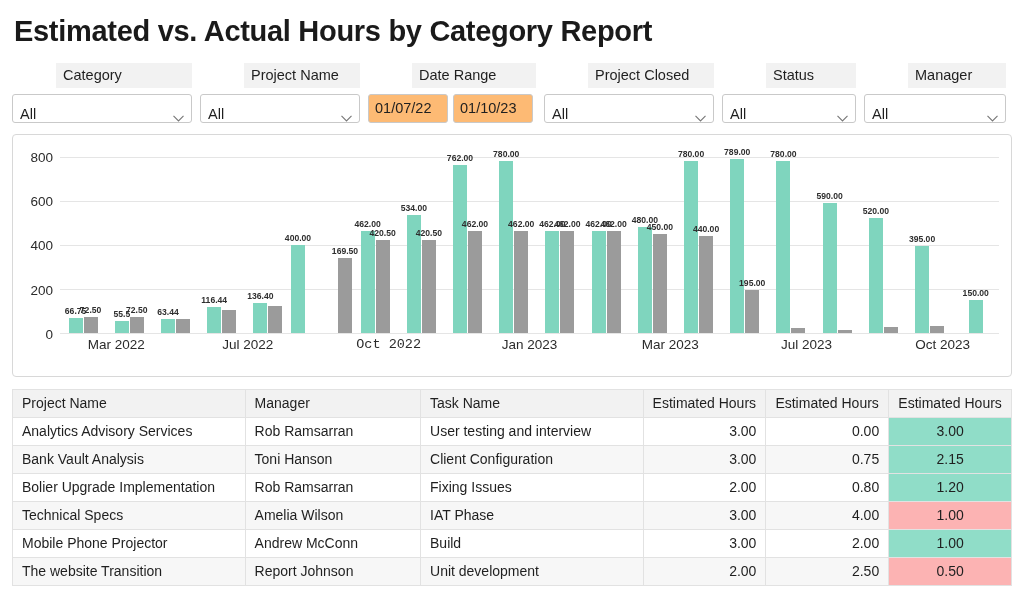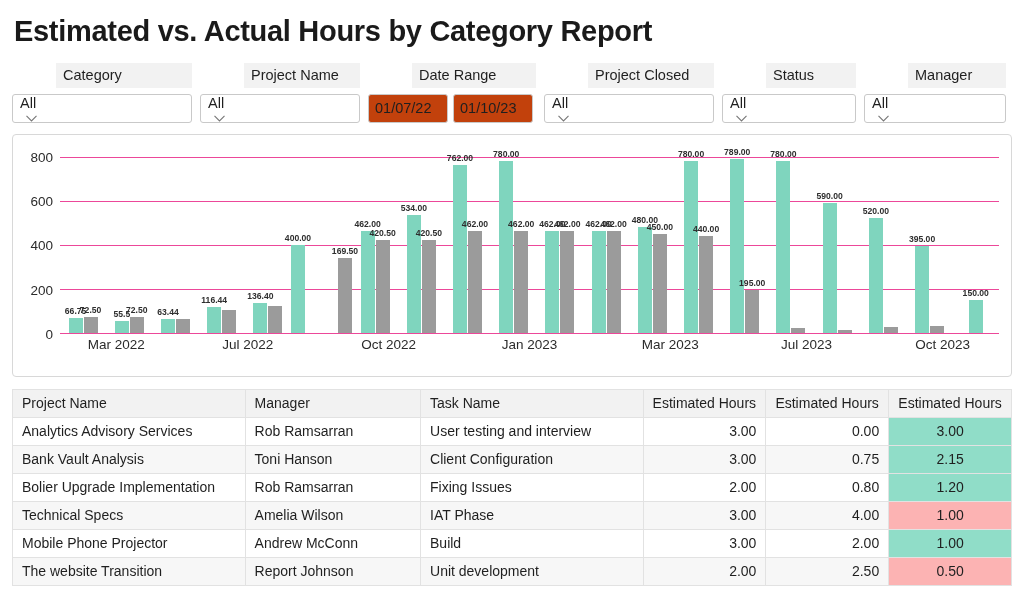--- a/index.html
+++ b/index.html
@@ -39,33 +39,32 @@
     white-space: nowrap;
     margin-left: 44px;
   }
   .filter-controls { display: flex; gap: 5px; margin-top: 6px; }
   .select-box {
     height: 29px;
     border: 1px solid #c9c9c9;
     border-radius: 3px;
     background: #fff;
     display: flex;
-    align-items: flex-start;
+    align-items: flex-end;
     justify-content: space-between;
     padding: 0 7px;
     font-size: 14.5px;
     color: #1f1f1f;
     width: 100%;
-    flex-direction: column;
   }
   .date-box {
     height: 29px;
     border: 1px solid #c9c9c9;
     border-radius: 3px;
-    background: #c2410c;
+    background: #fdba74;
     display: flex;
     align-items: center;
     padding: 0 6px;
     font-size: 14.5px;
     color: #1f1f1f;
   }
   .chev { width: 11px; height: 7px; flex: none; margin-left: 6px; }
   .chev svg { display: block; }
 
   .f-category     { width: 180px; }
@@ -86,21 +85,21 @@
   }
   #plot {
     position: absolute;
     left: 47px; right: 12px; top: 22px;
     height: 176px;
   }
   .gridline {
     position: absolute;
     left: 0; right: 0;
     height: 1px;
-    background: #ec4899;
+    background: #e5e5e5;
   }
   .ytick {
     position: absolute;
     right: calc(100% + 7px);
     font-size: 13.5px;
     color: #2b2b2b;
     transform: translateY(-50%);
     white-space: nowrap;
   }
   #bars {
@@ -435,21 +434,21 @@
         <div class="group">
           <div class="bar est" style="height: 18.75%;">
             <span class="bar-label">150.00</span>
           </div>
         </div>
       </div>
   </div>
   <div id="xaxis">
       <div class="xtick" style="left: 6%;">Mar 2022</div>
       <div class="xtick" style="left: 20%;">Jul 2022</div>
-      <div class="xtick" style="left: 35%;">Oct 2022</div>
+      <div class="xtick" style="left: 35%; font-family: Liberation Mono, monospace;">Oct 2022</div>
       <div class="xtick" style="left: 50%;">Jan 2023</div>
       <div class="xtick" style="left: 65%;">Mar 2023</div>
       <div class="xtick" style="left: 79.5%;">Jul 2023</div>
       <div class="xtick" style="left: 94%;">Oct 2023</div>
     </div>
 </div>
 
 <table id="data-table">
   <thead>
     <tr>

